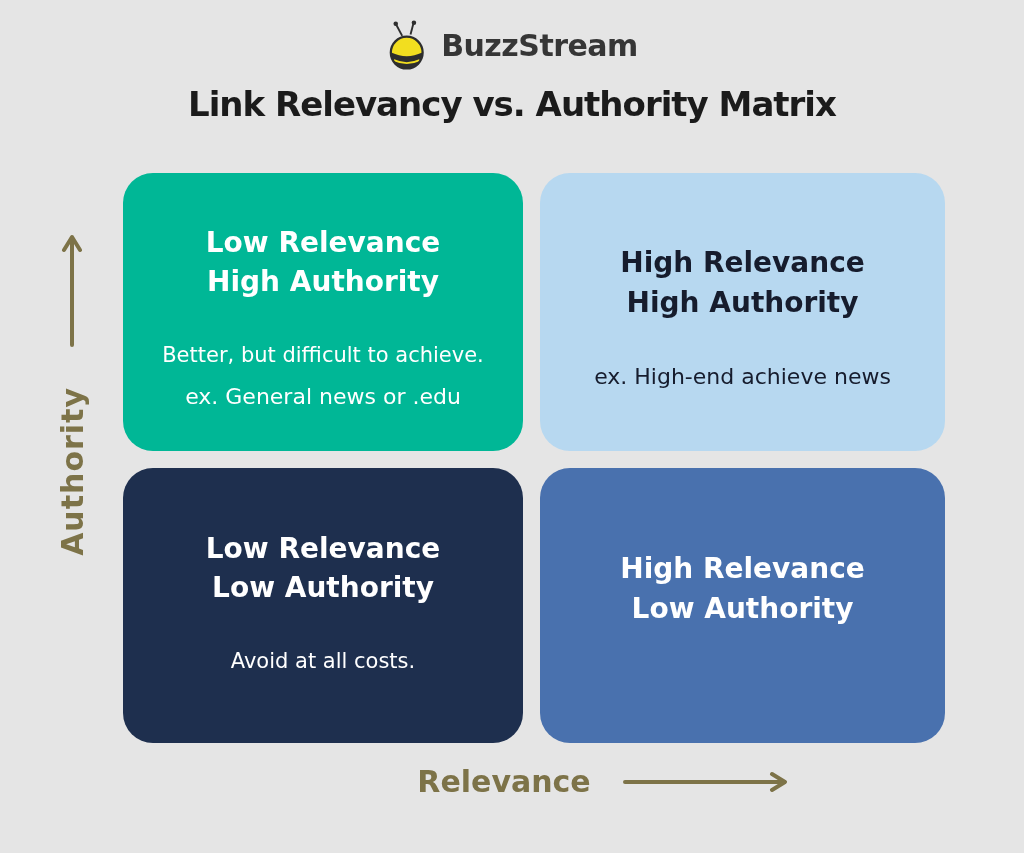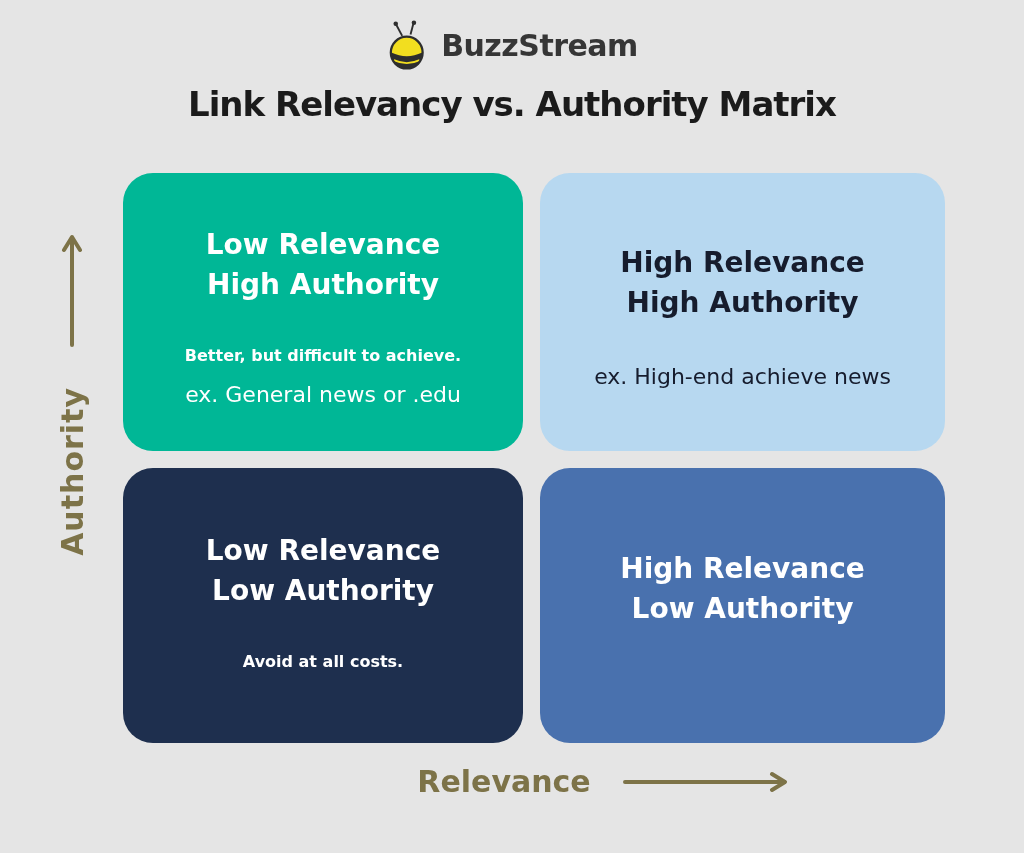--- a/index.html
+++ b/index.html
@@ -64,21 +64,21 @@
   .q-tr { background: #B7D8F0; color: #161C2D; }
   .q-bl { background: #1E2F4E; color: #FFFFFF; }
   .q-br { background: #4971AE; color: #FFFFFF; }
   .q-heading {
     font-size: 28px;
     font-weight: 700;
     line-height: 1.4;
     margin-bottom: 42px;
   }
   .q-heading span { display: block; }
-  .q-desc { font-size: 16px; margin-bottom: 17px; font-weight: bold; }
+  .q-desc { font-size: 21px; margin-bottom: 17px; }
   .q-ex   { font-size: 22px; }
 
   
   .y-axis {
     position: absolute;
     left: 12px; top: 173px;
     width: 120px; height: 570px;
     display: flex;
     flex-direction: column;
     align-items: center;

